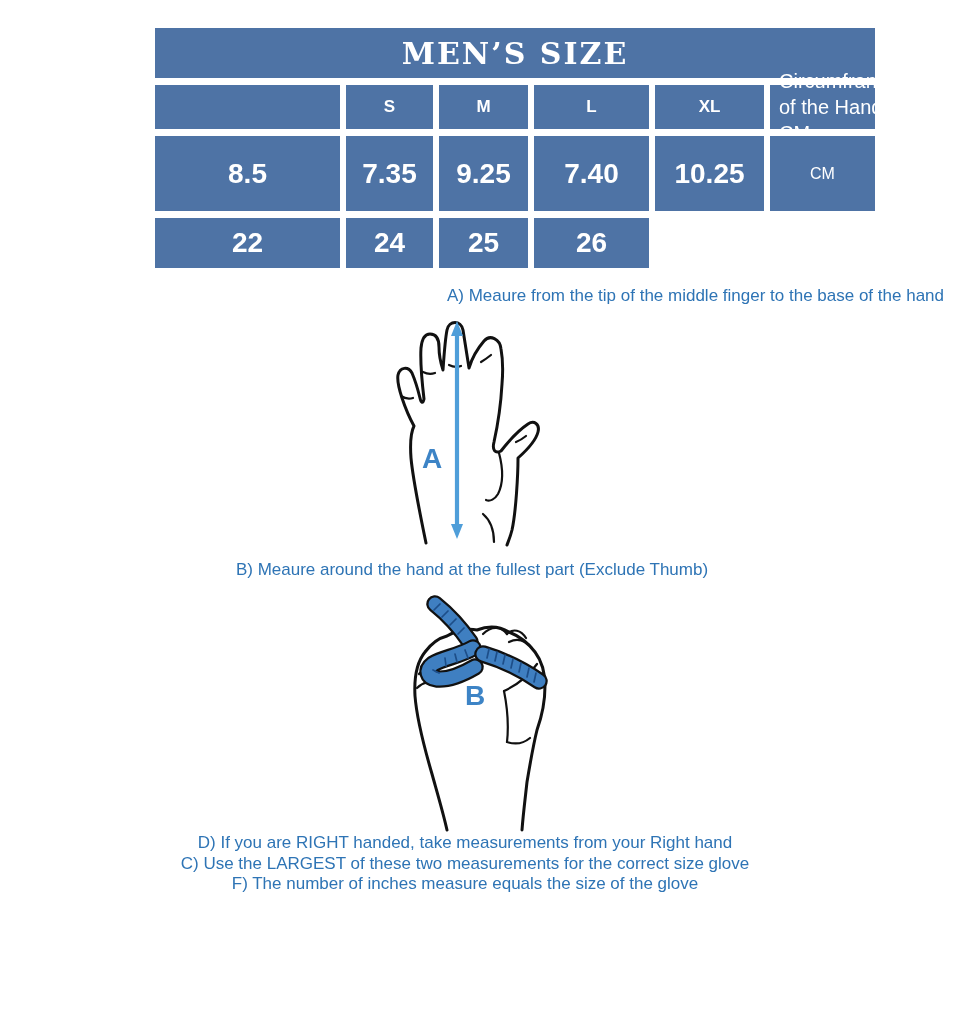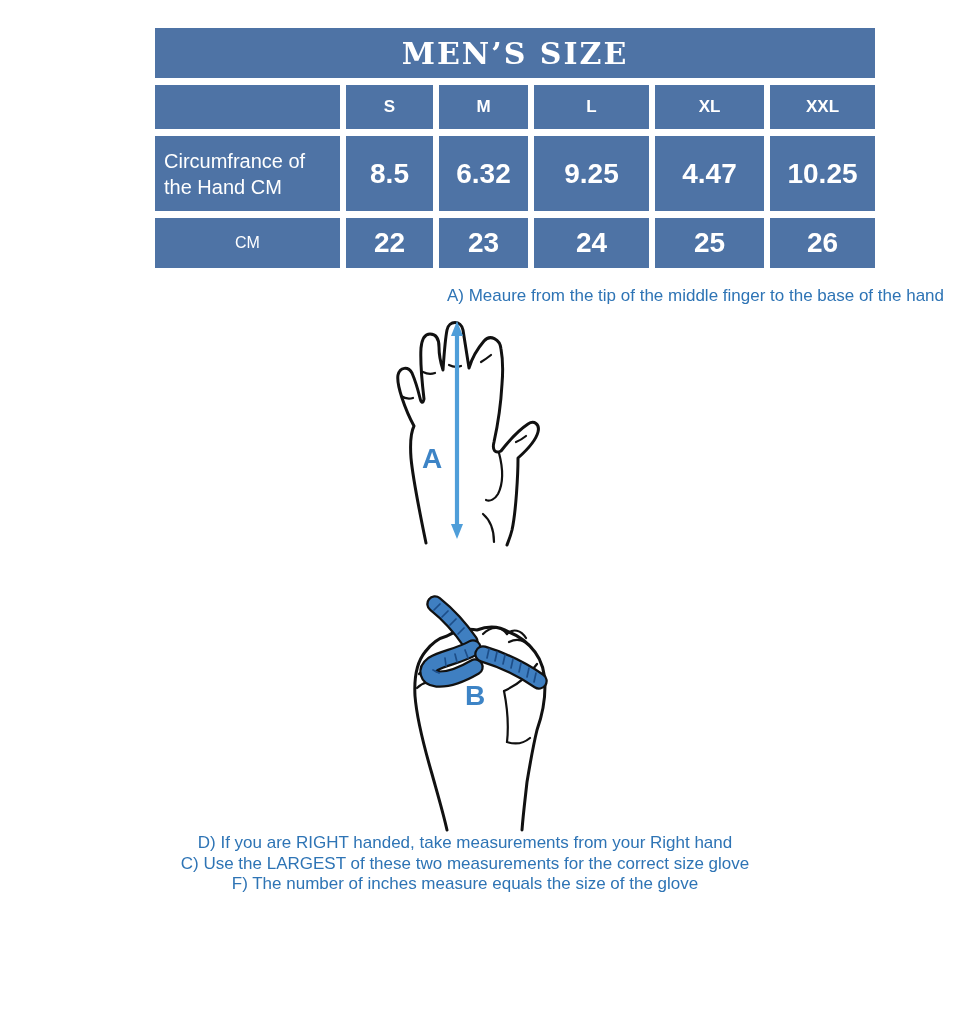--- a/index.html
+++ b/index.html
@@ -84,32 +84,30 @@
 <div class="page">
 
   <div class="size-table">
     <div class="t-title">MEN’S SIZE</div>
 
     <div class="cell sz"></div>
     <div class="cell sz">S</div>
     <div class="cell sz">M</div>
     <div class="cell sz">L</div>
     <div class="cell sz">XL</div>
-    <div class="cell sz">XXL</div>
 
     <div class="cell row-label">Circumfrance of the Hand CM</div>
     <div class="cell num">8.5</div>
-    <div class="cell num">6.32</div>
+    <div class="cell num">7.35</div>
     <div class="cell num">9.25</div>
-    <div class="cell num">4.47</div>
+    <div class="cell num">7.40</div>
     <div class="cell num">10.25</div>
 
     <div class="cell cm-label">CM</div>
     <div class="cell num">22</div>
-    <div class="cell num">23</div>
     <div class="cell num">24</div>
     <div class="cell num">25</div>
     <div class="cell num">26</div>
   </div>
 
   <div class="caption" style="top:286px;text-align:right;">A) Meaure from the tip of the middle finger to the base of the hand</div>
 
   <svg class="fig fig-hand" width="190" height="235" viewBox="0 0 190 235">
     <path class="ink-fill" d="
       M58,231
@@ -145,20 +143,21 @@
     <path class="crease" d="M131,141 C135,156 136,170 130,182 C127,187 122,190 118,188"></path>
     <path class="crease" d="M115,202 C122,208 126,218 126,230"></path>
     <g>
       <line class="arrow-line" x1="89" y1="22" x2="89" y2="212"></line>
       <polygon class="arrow-head" points="89,9 83,24 95,24"></polygon>
       <polygon class="arrow-head" points="89,227 83,212 95,212"></polygon>
     </g>
     <text class="diagram-letter" x="64" y="156">A</text>
   </svg>
 
+  <div class="caption" style="top:560px;">B) Meaure around the hand at the fullest part (Exclude Thumb)</div>
 
   <svg class="fig fig-fist" width="190" height="240" viewBox="0 0 190 240">
     <path class="ink-fill" d="
       M62,238
       C58,220 52,200 47,182
       C40,158 32,130 30,104
       C29,86 32,70 40,60
       C46,52 54,46 62,44
       C72,38 82,36 92,38
       C102,34 114,34 124,40

